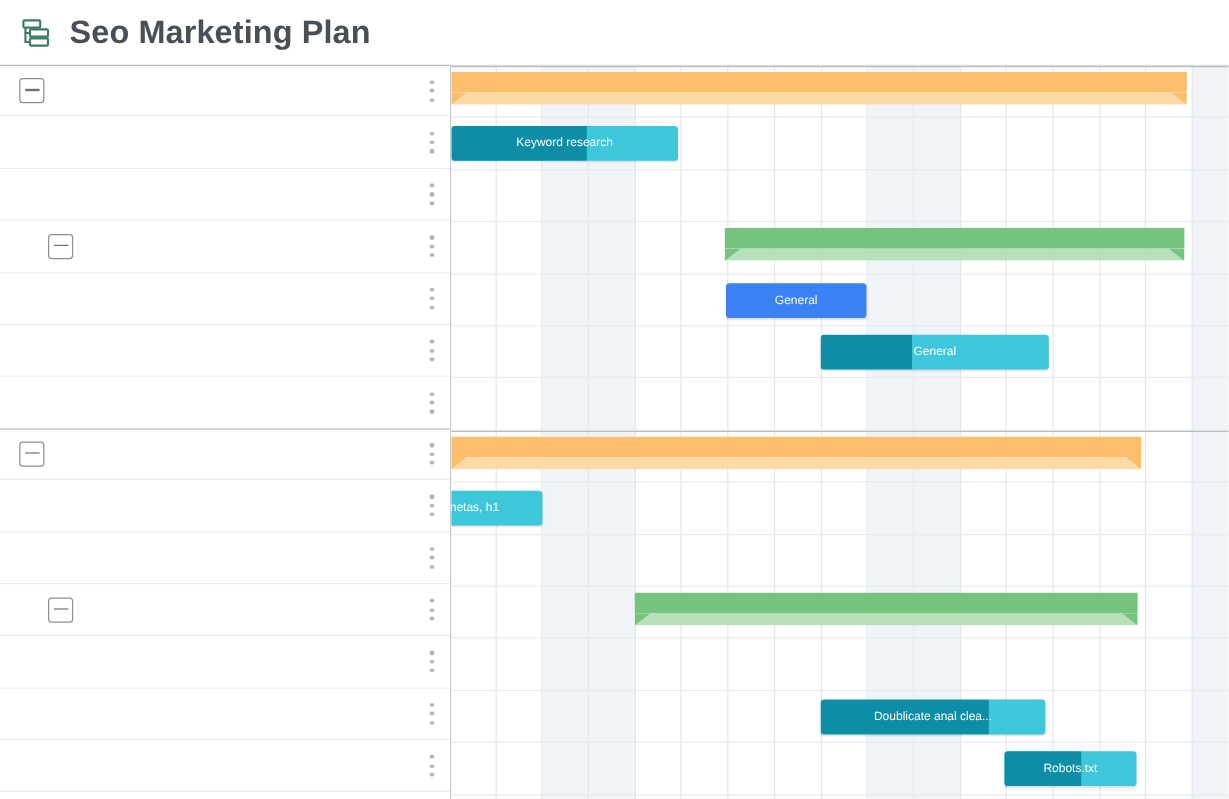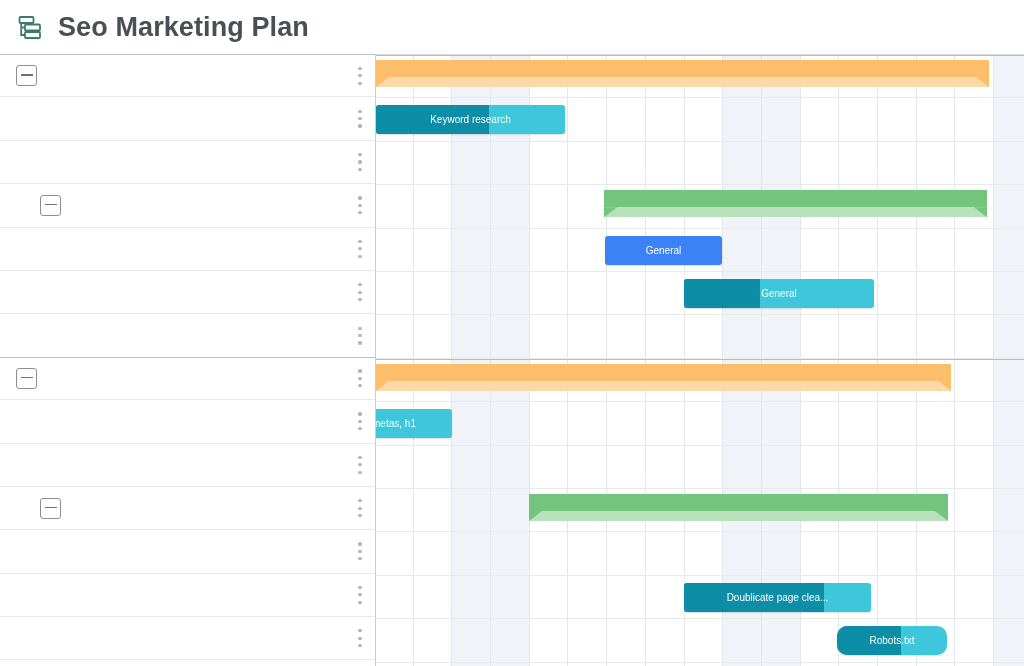--- a/index.html
+++ b/index.html
@@ -463,22 +463,22 @@
         </div>
         <div class="sbar green" style="left: 153px; width: 419px; top: 439px;">
           <div class="sbar-under"></div>
           <div class="sbar-top"></div>
           <div class="sbar-foot-l"></div>
           <div class="sbar-foot-r"></div>
           <div class="sbar-text"></div>
         </div>
         <div class="bar" style="left: 308px; width: 187px; top: 527.8px; background: rgb(62, 198, 218);">
           <div class="bar-progress" style="width: 75%; background: rgb(14, 141, 166);"></div>
-          <div class="bar-text">Doublicate page clea...</div>
-        </div>
-        <div class="bar" style="left: 461px; width: 110px; top: 571.2px; background: rgb(62, 198, 218); border-radius: 10px;">
+          <div class="bar-text">Doublicate anal clea...</div>
+        </div>
+        <div class="bar" style="left: 461px; width: 110px; top: 571.2px; background: rgb(62, 198, 218);">
           <div class="bar-progress" style="width: 58%; background: rgb(14, 141, 166);"></div>
           <div class="bar-text">Robots.txt</div>
         </div>
       </div>
   </div>
 
 </div>
 
 </body></html>

